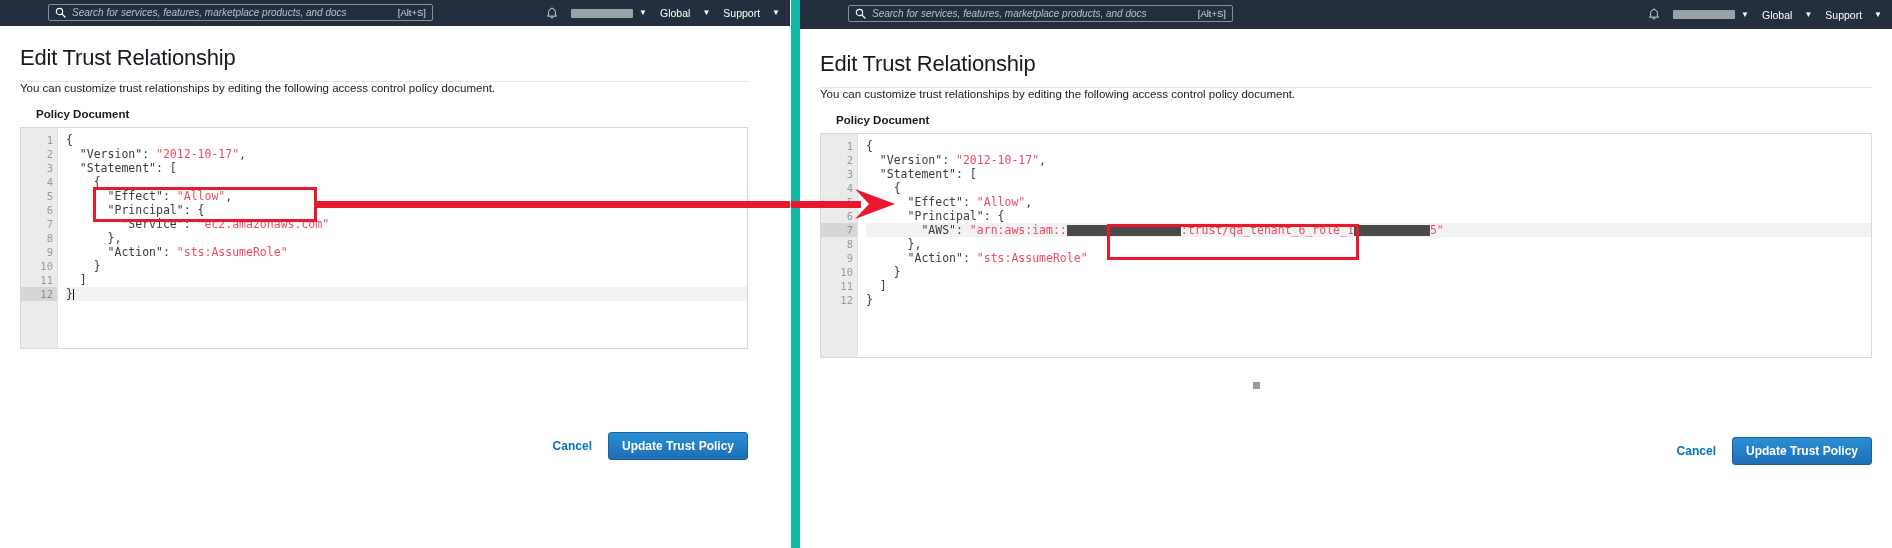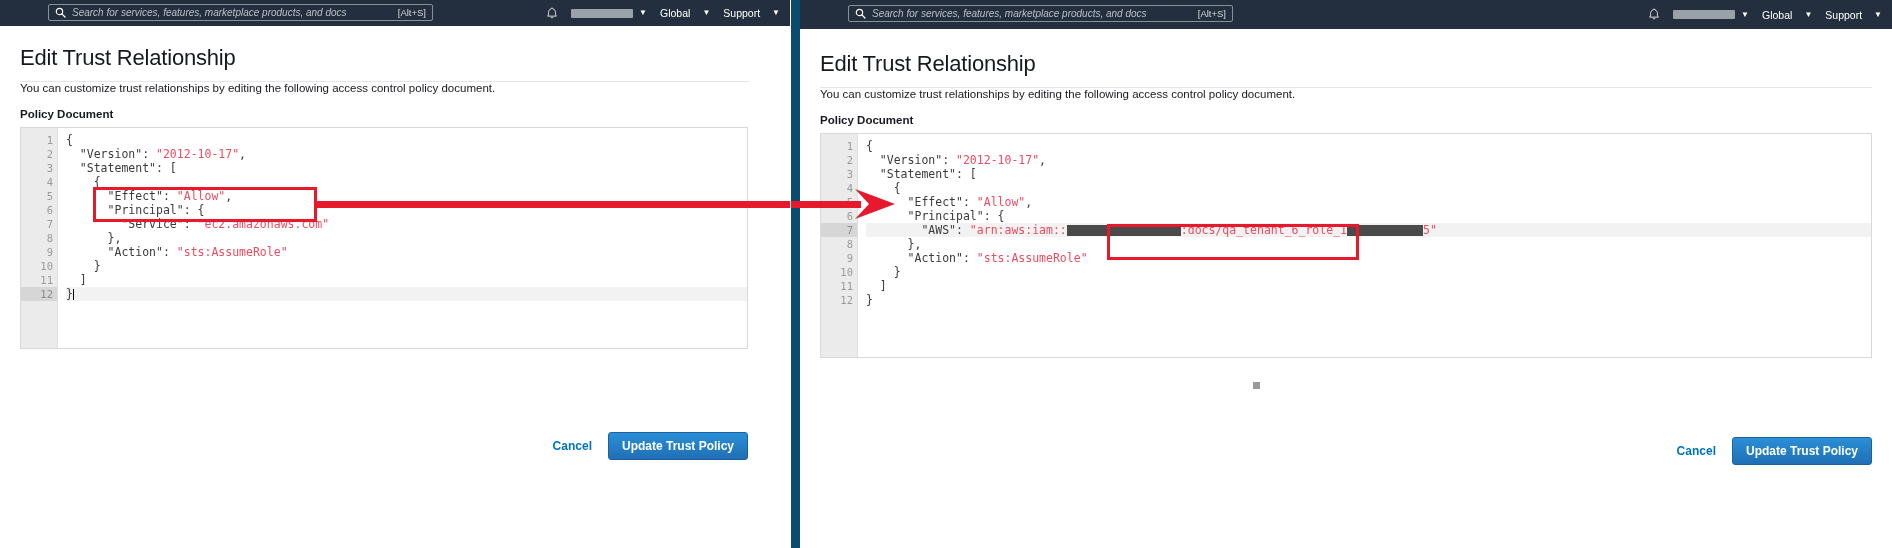--- a/index.html
+++ b/index.html
@@ -2,21 +2,21 @@
 <html><head>
 <meta charset="utf-8">
 <style>
   * { box-sizing: border-box; margin: 0; padding: 0; }
   html, body {
     width: 1892px; height: 548px;
     background: #ffffff;
     font-family: "Liberation Sans", sans-serif;
     overflow: hidden;
   }
-  .stage { position: relative; width: 1892px; height: 548px; background: #0c4a6e; }
+  .stage { position: relative; width: 1892px; height: 548px; background: #14b8a6; }
 
   
   .panel { position: absolute; top: 0; background: #fff; overflow: hidden; }
   .panel-left  { left: 0;    width: 790px;  height: 548px; }
   .panel-right { left: 800px; width: 1092px; height: 548px; }
 
   
   .navbar {
     position: relative; width: 100%; background: #232f3e;
     display: flex; align-items: center;
@@ -69,21 +69,21 @@
   }
   .panel-left  .page-title { font-size: 22px; margin-top: 19px; }
   .panel-right .page-title { font-size: 22px; margin-top: 22px; }
 
   .title-rule { border-bottom: 1px solid #e3e5e7; margin-top: 10px; }
   .panel-left  .title-rule { width: 729px; }
   .panel-right .title-rule { width: 1052px; }
 
   .intro-text { font-size: 11.5px; color: #16191f; }
   .section-label {
-    font-size: 11.5px; font-weight: bold; color: #16191f; margin-top: 14px;
+    font-size: 11.5px; font-weight: bold; color: #16191f; margin-top: 14px; margin-left: 16px;
   }
 
   
   .editor {
     position: relative; margin-top: 7px;
     border: 1px solid #d5dbdb; background: #ffffff;
     display: flex; overflow: hidden;
     font-family: "DejaVu Sans Mono", "Liberation Mono", monospace;
   }
   .panel-left  .editor { width: 728px; height: 222px; }
@@ -307,21 +307,21 @@
             <div class="gl">12</div>
           </div>
         <div class="gutter-sep"></div>
         <div class="code">
             <div class="ln"><span>{</span></div>
             <div class="ln"><span>  "Version": </span><span class="str">"2012-10-17"</span><span>,</span></div>
             <div class="ln"><span>  "Statement": [</span></div>
             <div class="ln"><span>    {</span></div>
             <div class="ln"><span>      "Effect": </span><span class="str">"Allow"</span><span>,</span></div>
             <div class="ln"><span>      "Principal": {</span></div>
-            <div class="ln hl"><span>        "AWS": </span><span class="str">"arn:aws:iam::</span><span class="redact-code" style="width: 114px;"></span><span class="str">:docs/qa_tenant_6_role_1</span><span class="redact-code" style="width: 76px;"></span><span class="str">5"</span></div>
+            <div class="ln hl"><span>        "AWS": </span><span class="str">"arn:aws:iam::</span><span class="redact-code" style="width: 114px;"></span><span class="str">:trust/qa_tenant_6_role_1</span><span class="redact-code" style="width: 76px;"></span><span class="str">5"</span></div>
             <div class="ln"><span>      },</span></div>
             <div class="ln"><span>      "Action": </span><span class="str">"sts:AssumeRole"</span></div>
             <div class="ln"><span>    }</span></div>
             <div class="ln"><span>  ]</span></div>
             <div class="ln"><span>}</span></div>
           </div>
       </div>
       <div class="scroll-nub" style="left:453px; top:331px;"></div>
     </div>
 

